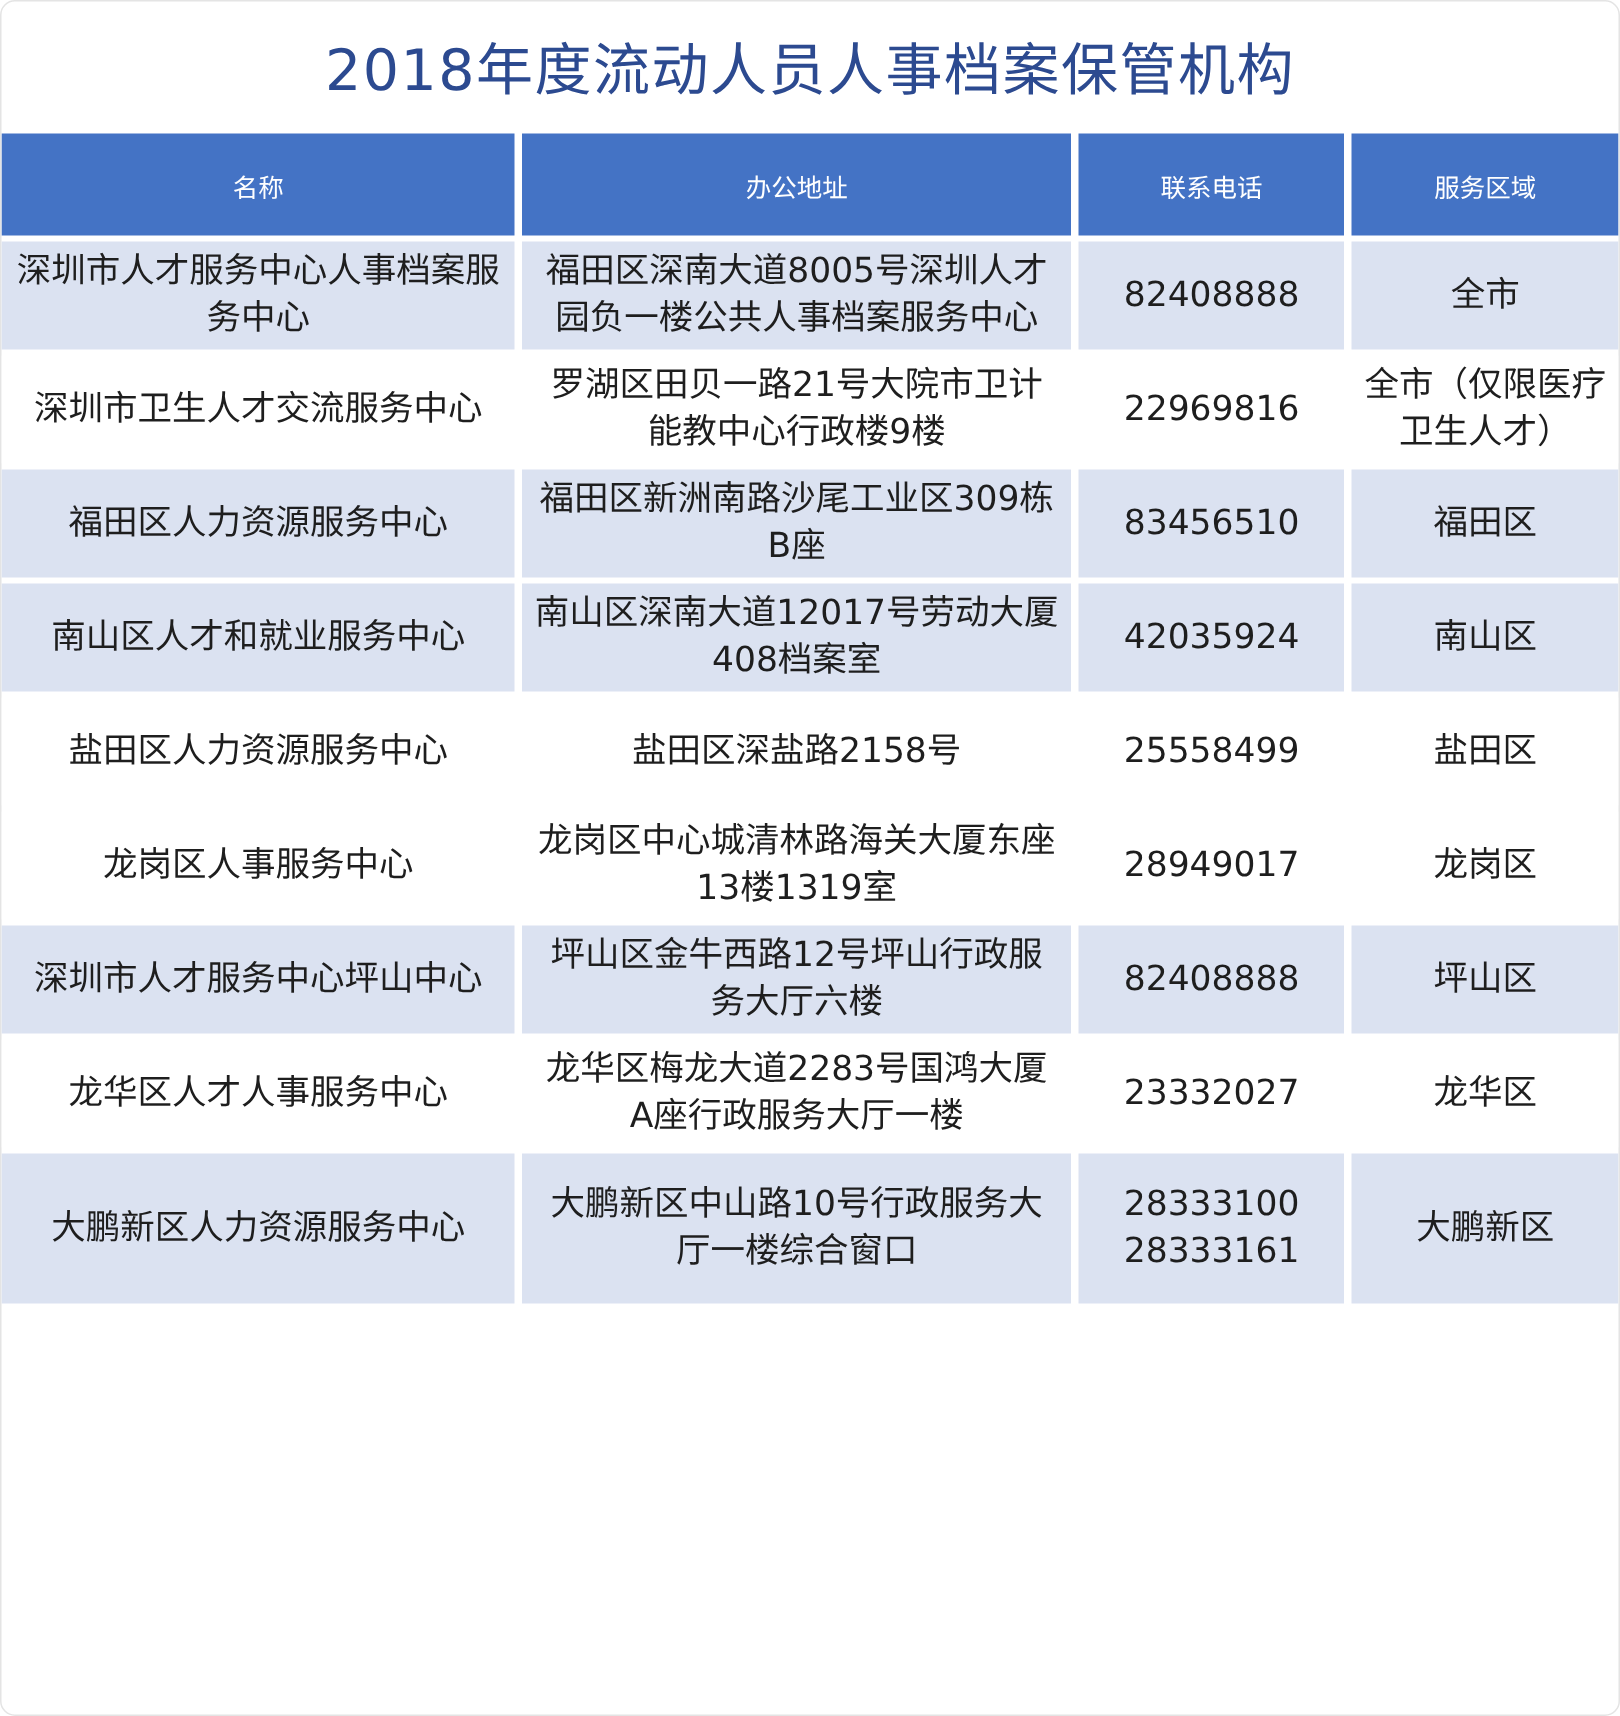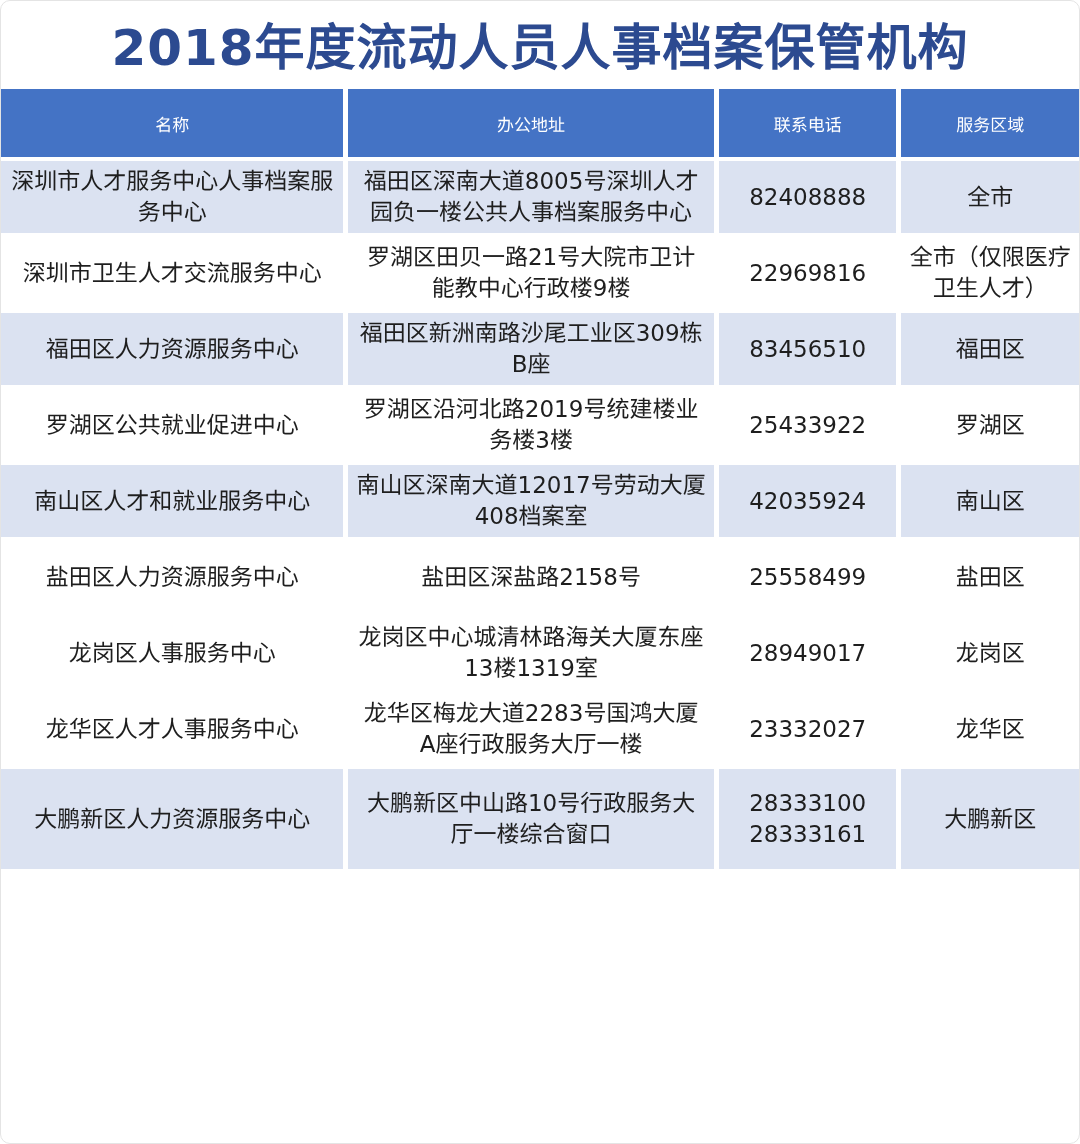--- a/index.html
+++ b/index.html
@@ -20,22 +20,22 @@
     overflow: hidden;
   }
   .title-bar {
     height: 84px;
     display: flex;
     align-items: center;
     justify-content: center;
   }
   .title-bar h1 {
     margin: 16px;
-    font-size: 50px;
-    font-weight: bold;
+    font-size: 38px;
+    font-weight: normal;
     letter-spacing: 1px;
     color: var(--title-color, #2c4a90);
   }
   table.org-table {
     width: calc(100% + 10px);
     margin-left: -5px;
     border-collapse: separate;
     border-spacing: 5px 4px;
     table-layout: fixed;
   }
@@ -102,43 +102,43 @@
           <td>罗湖区田贝一路21号大院市卫计能教中心行政楼9楼</td>
           <td>22969816</td>
           <td>全市（仅限医疗卫生人才）</td>
         </tr>
         <tr class="alt">
           <td>福田区人力资源服务中心</td>
           <td>福田区新洲南路沙尾工业区309栋B座</td>
           <td>83456510</td>
           <td>福田区</td>
         </tr>
-        <tr class="plain">
-          <td>罗湖区公共就业促进中心</td>
-          <td>罗湖区沿河北路2019号统建楼业务楼3楼</td>
-          <td>25433922</td>
-          <td>罗湖区</td>
-        </tr>
         <tr class="alt">
           <td>南山区人才和就业服务中心</td>
           <td>南山区深南大道12017号劳动大厦408档案室</td>
           <td>42035924</td>
           <td>南山区</td>
         </tr>
         <tr class="plain">
           <td>盐田区人力资源服务中心</td>
           <td>盐田区深盐路2158号</td>
           <td>25558499</td>
           <td>盐田区</td>
         </tr>
         <tr class="plain">
           <td>龙岗区人事服务中心</td>
           <td>龙岗区中心城清林路海关大厦东座13楼1319室</td>
           <td>28949017</td>
           <td>龙岗区</td>
+        </tr>
+        <tr class="alt">
+          <td>深圳市人才服务中心坪山中心</td>
+          <td>坪山区金牛西路12号坪山行政服务大厅六楼</td>
+          <td>82408888</td>
+          <td>坪山区</td>
         </tr>
         <tr class="plain">
           <td>龙华区人才人事服务中心</td>
           <td>龙华区梅龙大道2283号国鸿大厦A座行政服务大厅一楼</td>
           <td>23332027</td>
           <td>龙华区</td>
         </tr>
         <tr class="alt tall">
           <td>大鹏新区人力资源服务中心</td>
           <td>大鹏新区中山路10号行政服务大厅一楼综合窗口</td>

